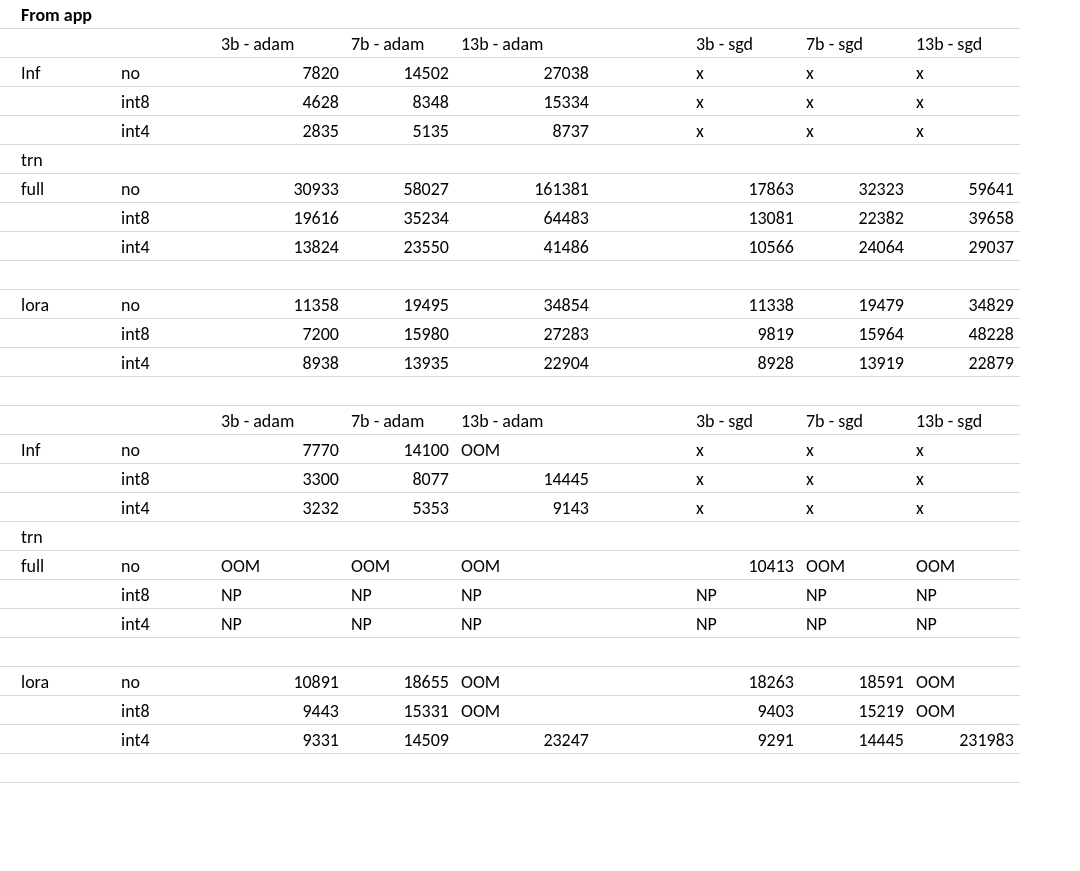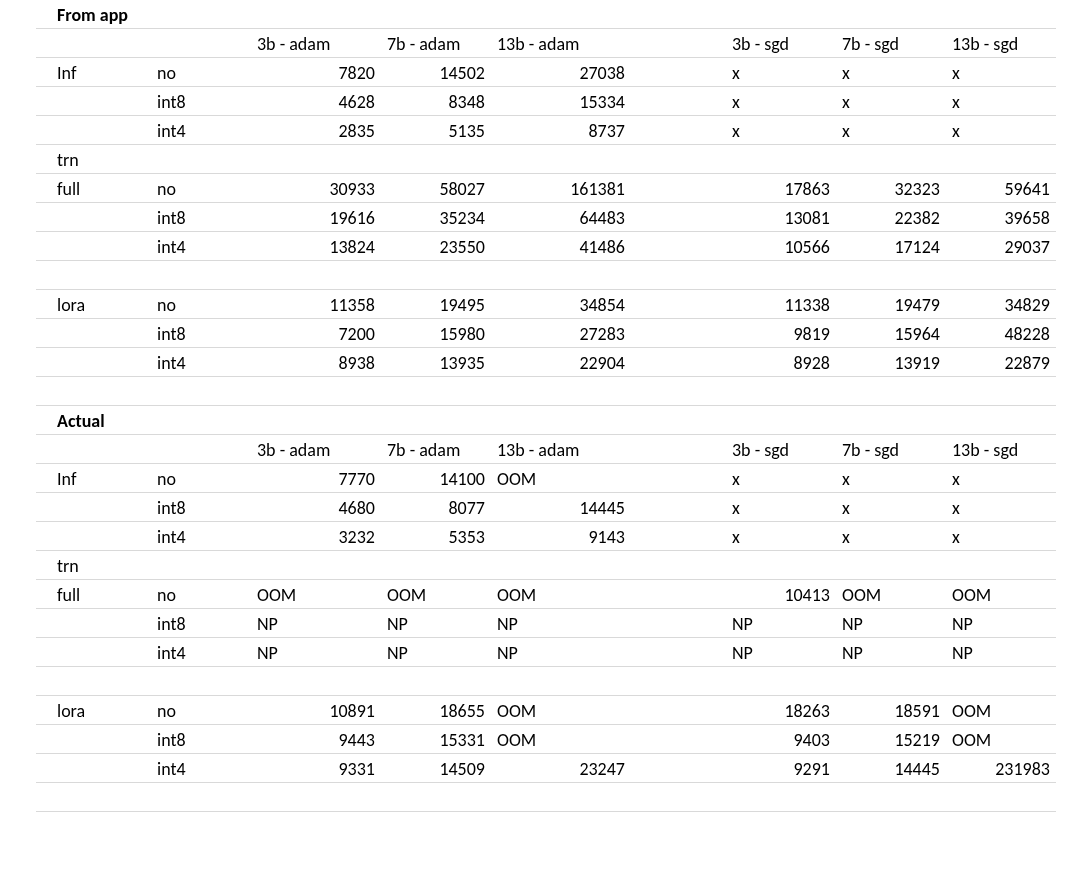--- a/index.html
+++ b/index.html
@@ -7,21 +7,20 @@
     padding: 0;
     background: #ffffff;
     font-family: Calibri, "Segoe UI", Arial, sans-serif;
     font-size: 18px;
     color: #000;
   }
   .sheet {
     width: 948px;
     border-collapse: collapse;
     table-layout: fixed;
-    margin-left: 36px;
   }
   .sheet td {
     border: 1px solid #d9d9d9;
     border-left: none;
     border-right: none;
     padding: 2px 6px;
     height: 24px;
     white-space: nowrap;
     overflow: hidden;
     vertical-align: bottom;
@@ -158,21 +157,21 @@
       </tr>
       <tr>
         <td></td>
         <td class="txt"></td>
         <td class="txt">int4</td>
         <td class="num">13824</td>
         <td class="num">23550</td>
         <td class="num">41486</td>
         <td></td>
         <td class="num">10566</td>
-        <td class="num">17124</td>
+        <td class="num">24064</td>
         <td class="num">29037</td>
       </tr>
       <tr>
         <td></td>
         <td></td>
         <td></td>
         <td></td>
         <td></td>
         <td></td>
         <td></td>
@@ -223,32 +222,20 @@
         <td></td>
         <td></td>
         <td></td>
         <td></td>
         <td></td>
         <td></td>
         <td></td>
       </tr>
       <tr>
         <td></td>
-        <td class="bold txt">Actual</td>
-        <td></td>
-        <td></td>
-        <td></td>
-        <td></td>
-        <td></td>
-        <td></td>
-        <td></td>
-        <td></td>
-      </tr>
-      <tr>
-        <td></td>
         <td></td>
         <td></td>
         <td class="txt">3b - adam</td>
         <td class="txt">7b - adam</td>
         <td class="txt">13b - adam</td>
         <td></td>
         <td class="txt">3b - sgd</td>
         <td class="txt">7b - sgd</td>
         <td class="txt">13b - sgd</td>
       </tr>
@@ -261,21 +248,21 @@
         <td class="txt">OOM</td>
         <td></td>
         <td class="txt">x</td>
         <td class="txt">x</td>
         <td class="txt">x</td>
       </tr>
       <tr>
         <td></td>
         <td class="txt"></td>
         <td class="txt">int8</td>
-        <td class="num">4680</td>
+        <td class="num">3300</td>
         <td class="num">8077</td>
         <td class="num">14445</td>
         <td></td>
         <td class="txt">x</td>
         <td class="txt">x</td>
         <td class="txt">x</td>
       </tr>
       <tr>
         <td></td>
         <td class="txt"></td>

